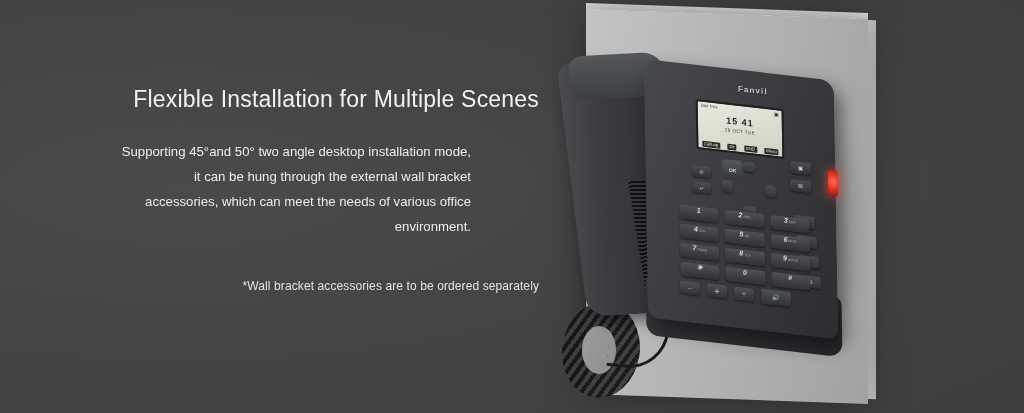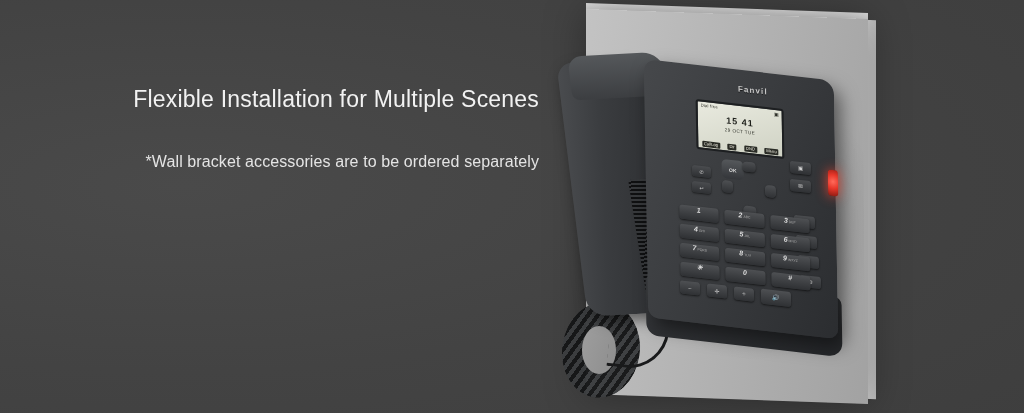--- a/index.html
+++ b/index.html
@@ -14,21 +14,21 @@
     background:
       radial-gradient(120% 100% at 18% 45%, #4a4a4a 0%, #434343 45%, #3d3d3d 100%);
   }
   
   #copy{position:absolute;left:119px;top:86px;width:420px;text-align:right;}
   #headline{
     font-size:23px;color:#f2f2f2;font-weight:400;letter-spacing:.2px;
     margin:0 0 26px 0;white-space:nowrap;
   }
   #body-copy{margin:0;font-size:13.2px;line-height:25px;color:#ededed;max-width:352px;}
-  #footnote{margin:40px 0 8px 0;font-size:16px;color:#e4e4e4;letter-spacing:.1px;}
+  #footnote{margin:40px 0 8px 0;font-size:12px;color:#e4e4e4;letter-spacing:.1px;}
 
   
   #scene{position:absolute;left:520px;top:0;width:504px;height:413px;}
   #panel{
     position:absolute;left:66px;top:14px;width:282px;height:385px;
     background:linear-gradient(100deg,#c3c3c3 0%,#b9b9b9 30%,#ababab 72%,#a2a2a2 100%);
     transform:skewY(2.0deg);
     box-shadow:0 0 40px rgba(0,0,0,.35);
   }
   #panel-top-edge{
@@ -208,20 +208,21 @@
     box-shadow:0 0 12px rgba(255,70,50,.85);
   }
 </style>
 </head>
 <body>
 
 <div id="banner">
 
   <div id="copy">
     <h1 id="headline">Flexible Installation for Multiple Scenes</h1>
+    <p id="body-copy">Supporting 45°and 50° two angle desktop installation mode, it can be hung through the external wall bracket accessories, which can meet the needs of various office environment.</p>
     <p id="footnote">*Wall bracket accessories are to be ordered separately</p>
   </div>
 
   <div id="scene">
     <div id="panel-top-edge"></div>
     <div id="panel-right-edge"></div>
     <div id="panel"></div>
     <div id="panel-shadow"></div>
 
     <div id="phone">

